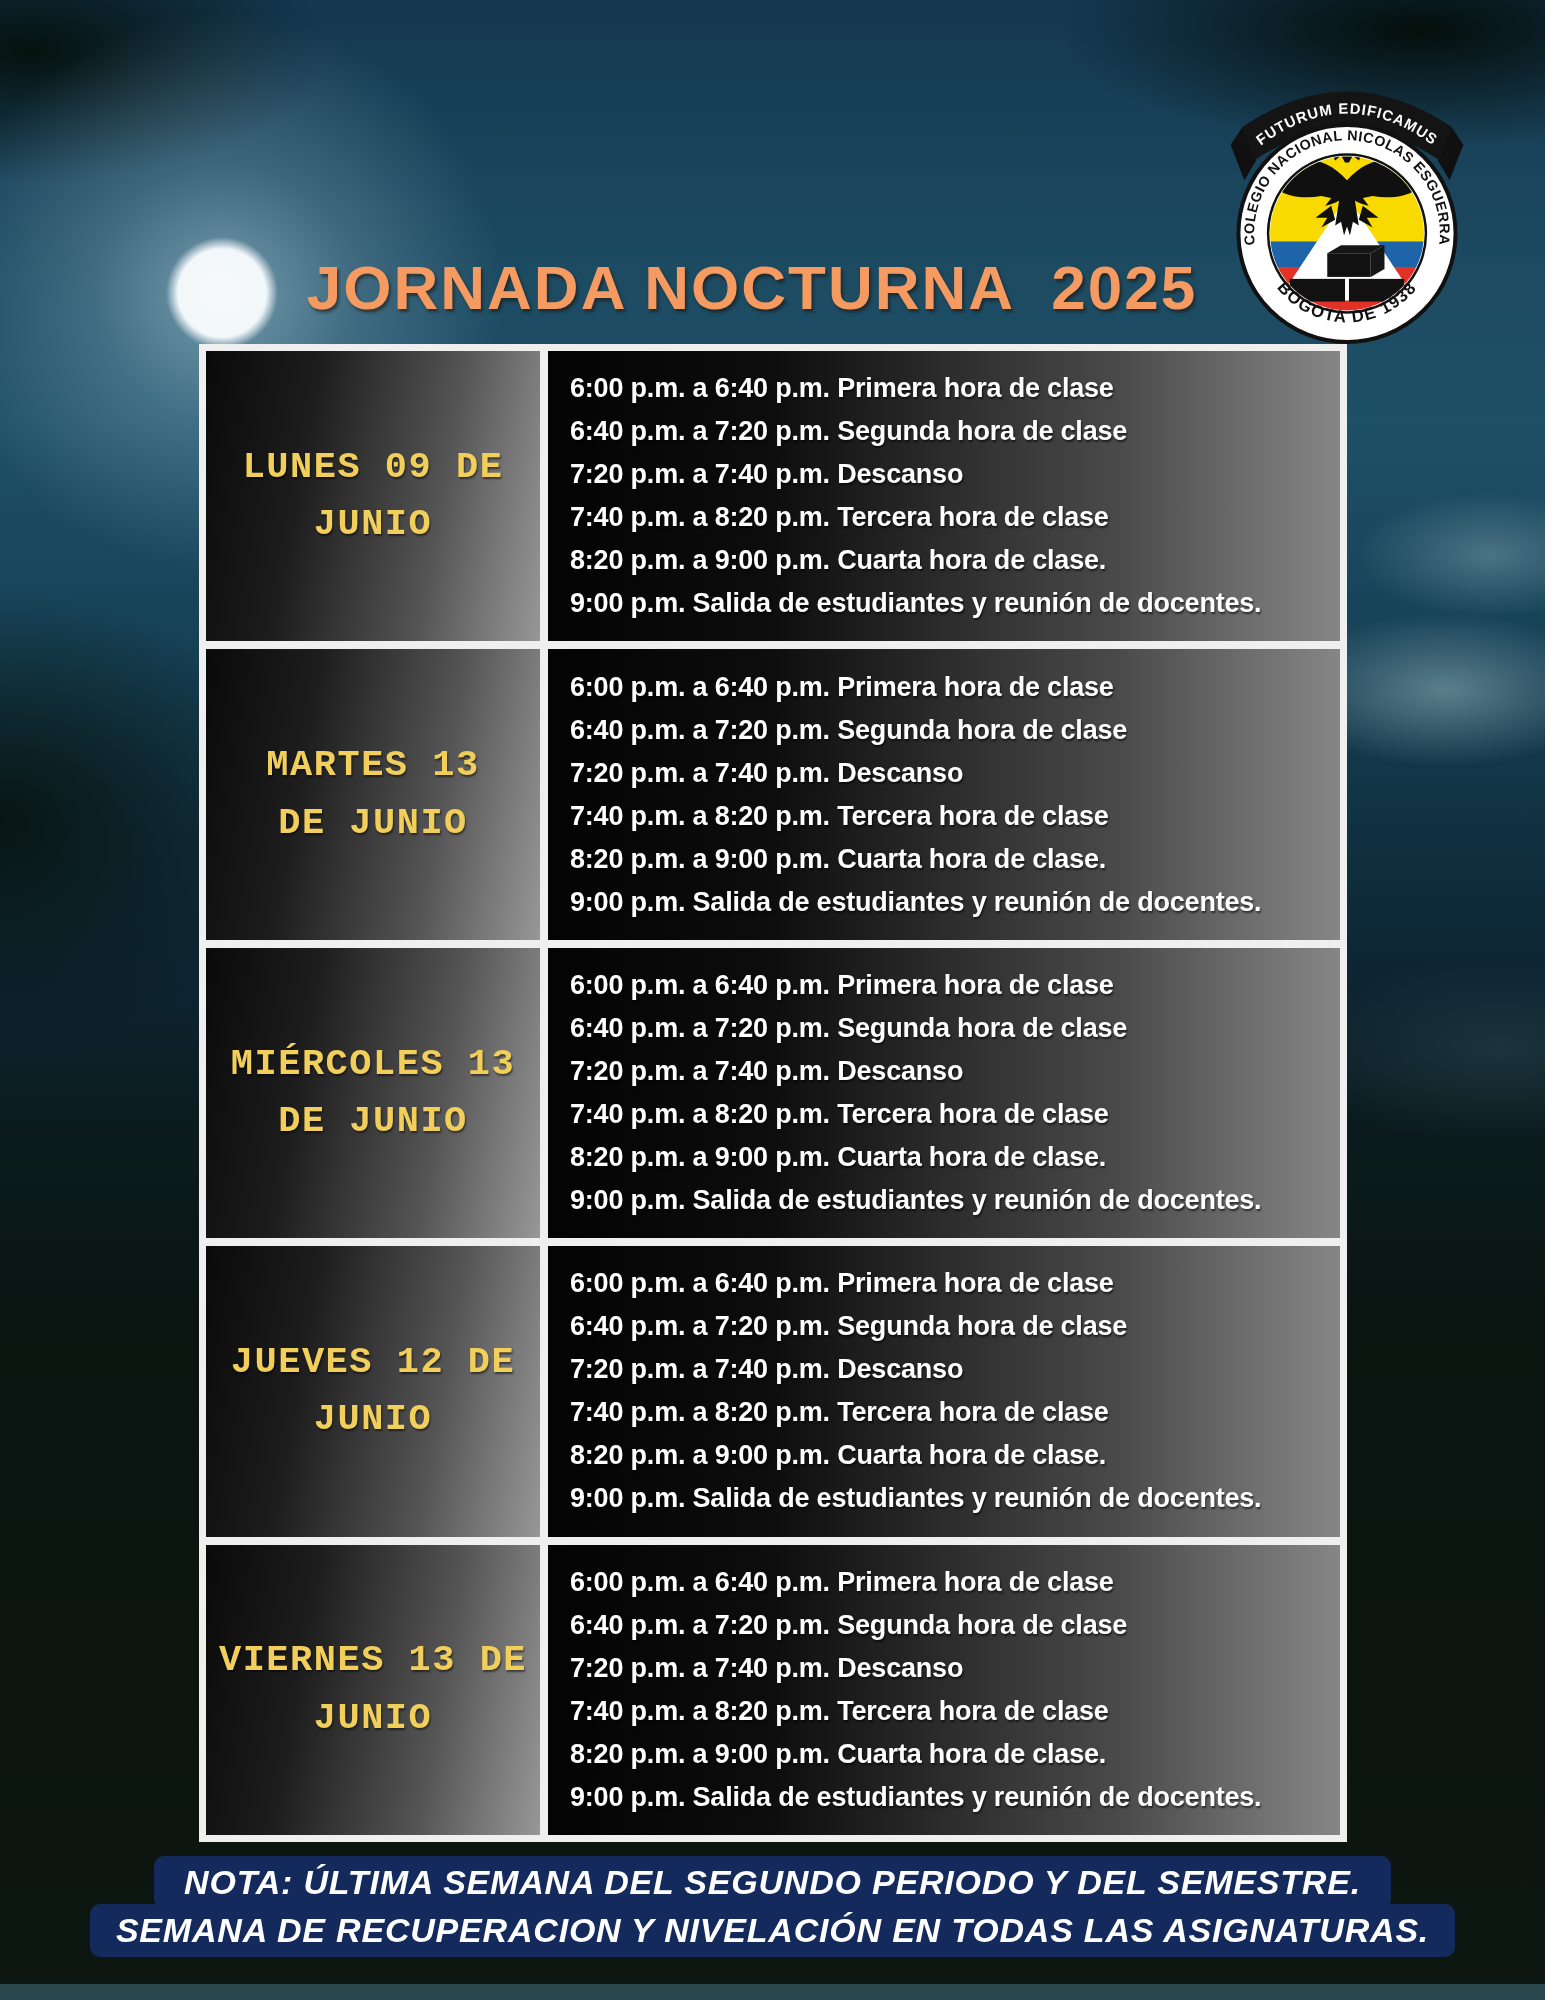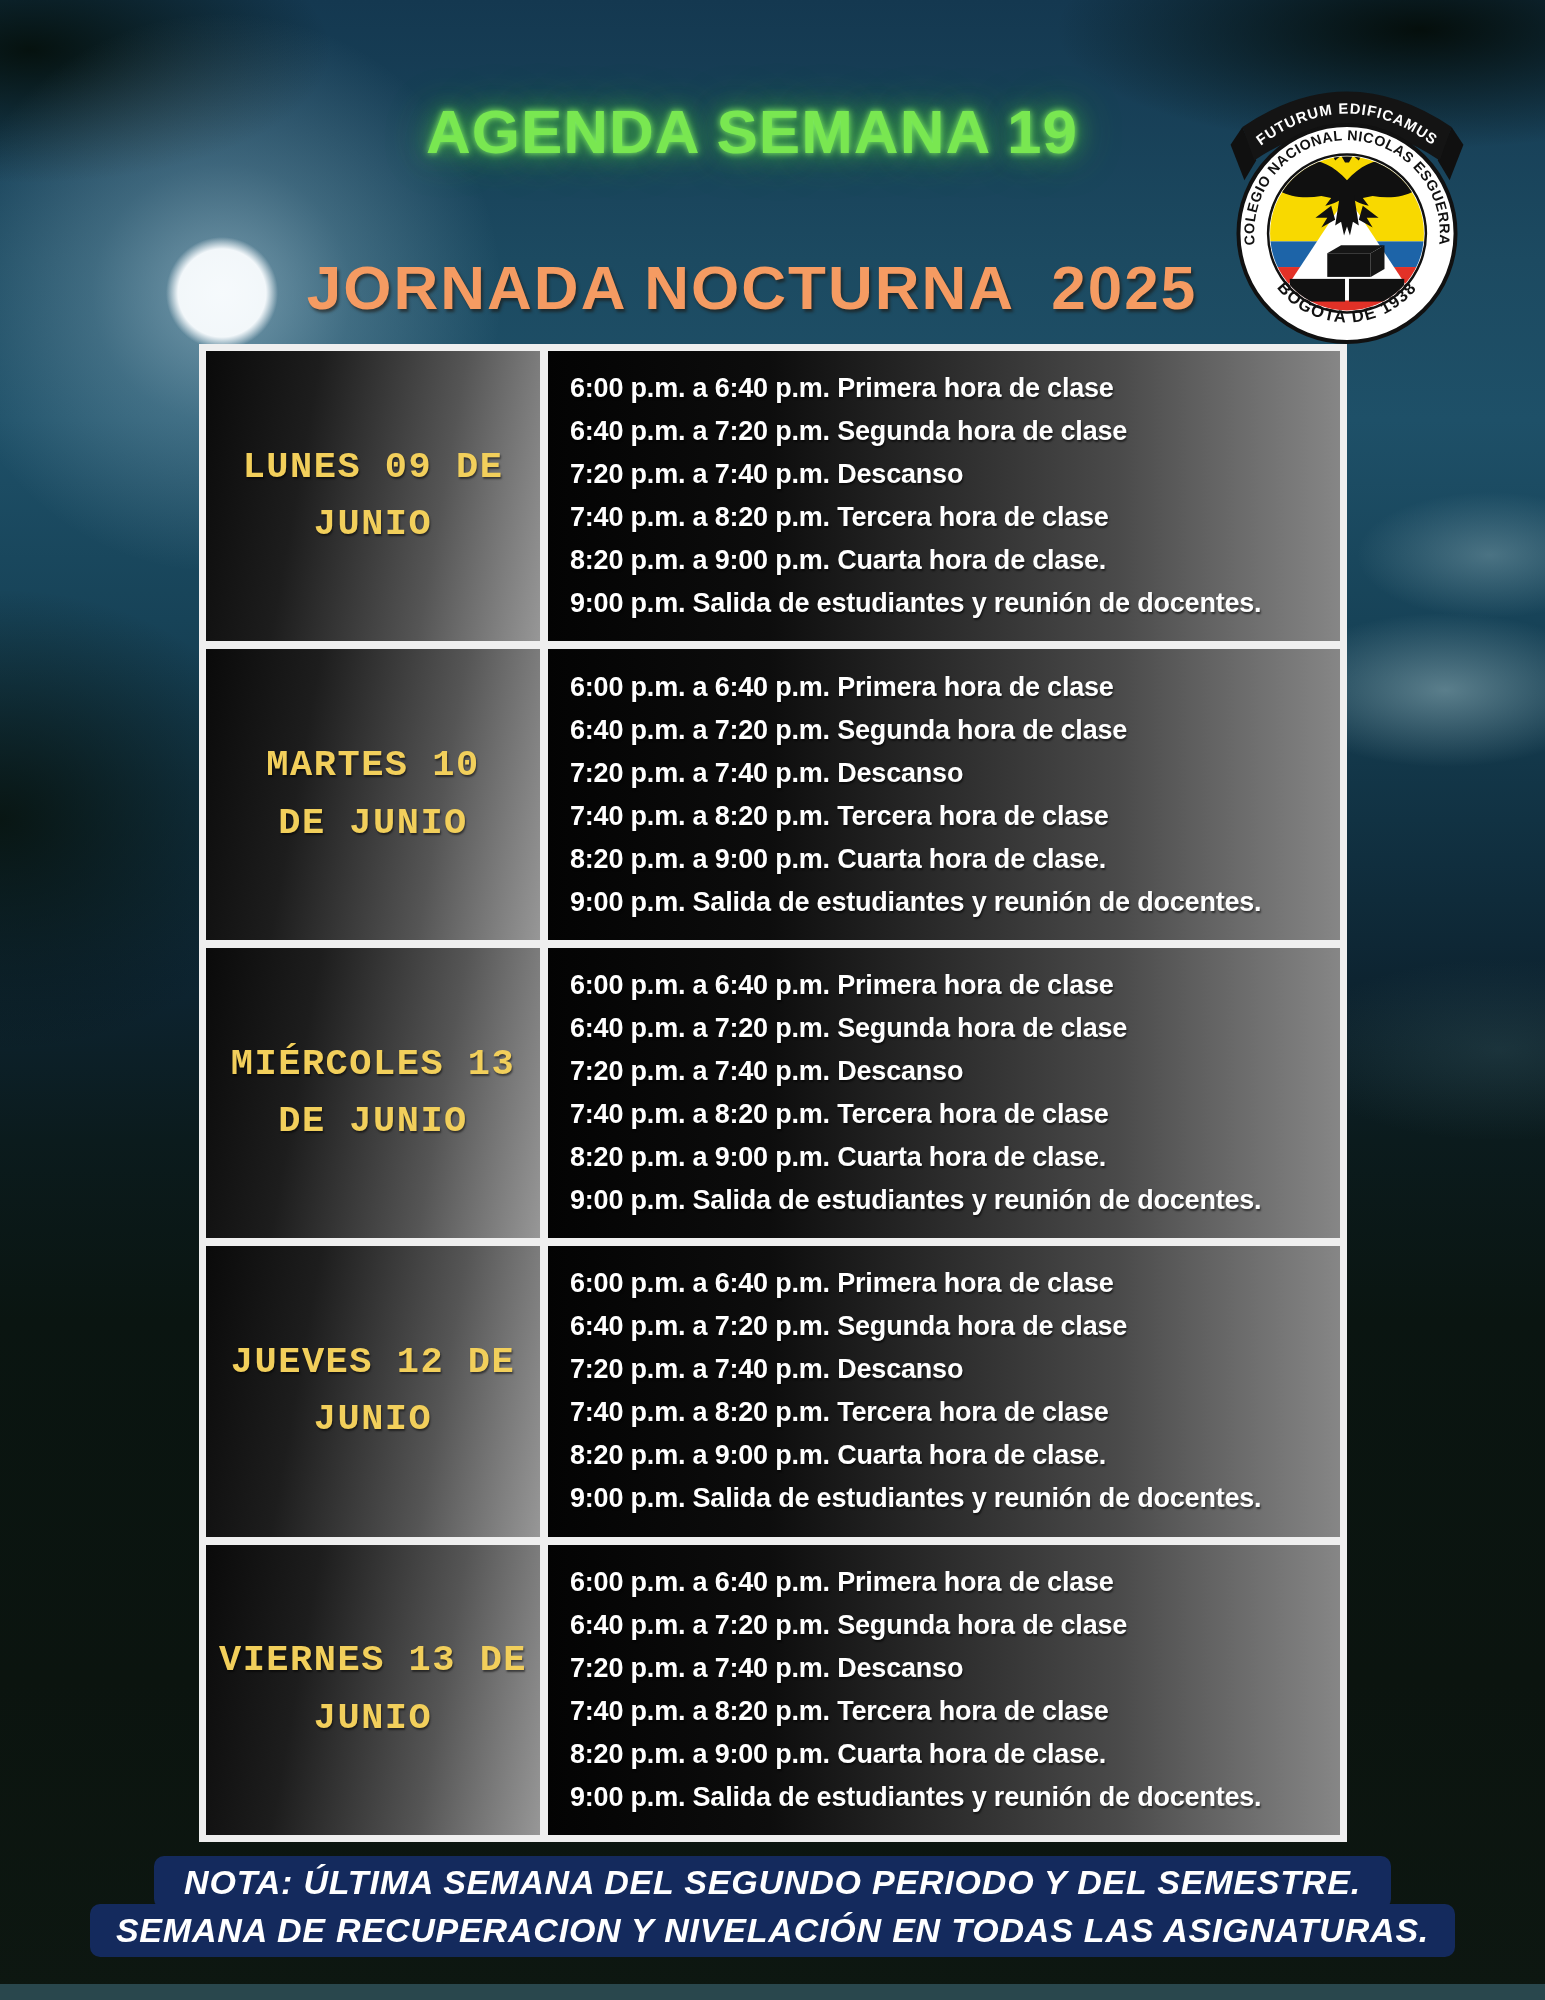--- a/index.html
+++ b/index.html
@@ -63,21 +63,20 @@
   }
   .note-box.second{margin-top:-5px; padding:7px 26px;}
   .ring-text{font-family:"Liberation Sans",sans-serif; font-weight:bold; fill:#111;}
   .motto-text{font-family:"Liberation Sans",sans-serif; font-weight:bold; fill:#fff;}
 </style>
 </head>
 <body>
 
 <div class="poster">
 
-  <div class="title-green">AGENDA SEMANA 19</div>
   <div class="title-orange">JORNADA NOCTURNA  2025</div>
 
   <svg class="logo" viewBox="0 0 240 300">
 
     <path d="M14,80 L28,114 L16,134 L2,98 Z" fill="#101010"></path>
     <path d="M226,80 L212,114 L224,134 L238,98 Z" fill="#101010"></path>
 
     <path d="M14,80 Q120,8 226,80 L214,114 Q120,50 26,114 Z" fill="#141414"></path>
     <path id="mottoArc" d="M30,101 Q120,32 210,101" fill="none"></path>
     <text class="motto-text" font-size="15" letter-spacing="1">
@@ -139,21 +138,21 @@
         <div class="sched-line">7:20 p.m. a 7:40 p.m. Descanso</div>
         <div class="sched-line">7:40 p.m. a 8:20 p.m. Tercera hora de clase</div>
         <div class="sched-line">8:20 p.m. a 9:00 p.m. Cuarta hora de clase.</div>
         <div class="sched-line">9:00 p.m. Salida de estudiantes y reunión de docentes.</div>
       </div>
     </div>
 
     <div class="row">
       <div class="day-cell">
         <div class="day-label">
-          <span>MARTES 10</span><br>
+          <span>MARTES 13</span><br>
           <span>DE JUNIO</span>
         </div>
       </div>
       <div class="sched-cell">
         <div class="sched-line">6:00 p.m. a 6:40 p.m. Primera hora de clase</div>
         <div class="sched-line">6:40 p.m. a 7:20 p.m. Segunda hora de clase</div>
         <div class="sched-line">7:20 p.m. a 7:40 p.m. Descanso</div>
         <div class="sched-line">7:40 p.m. a 8:20 p.m. Tercera hora de clase</div>
         <div class="sched-line">8:20 p.m. a 9:00 p.m. Cuarta hora de clase.</div>
         <div class="sched-line">9:00 p.m. Salida de estudiantes y reunión de docentes.</div>

